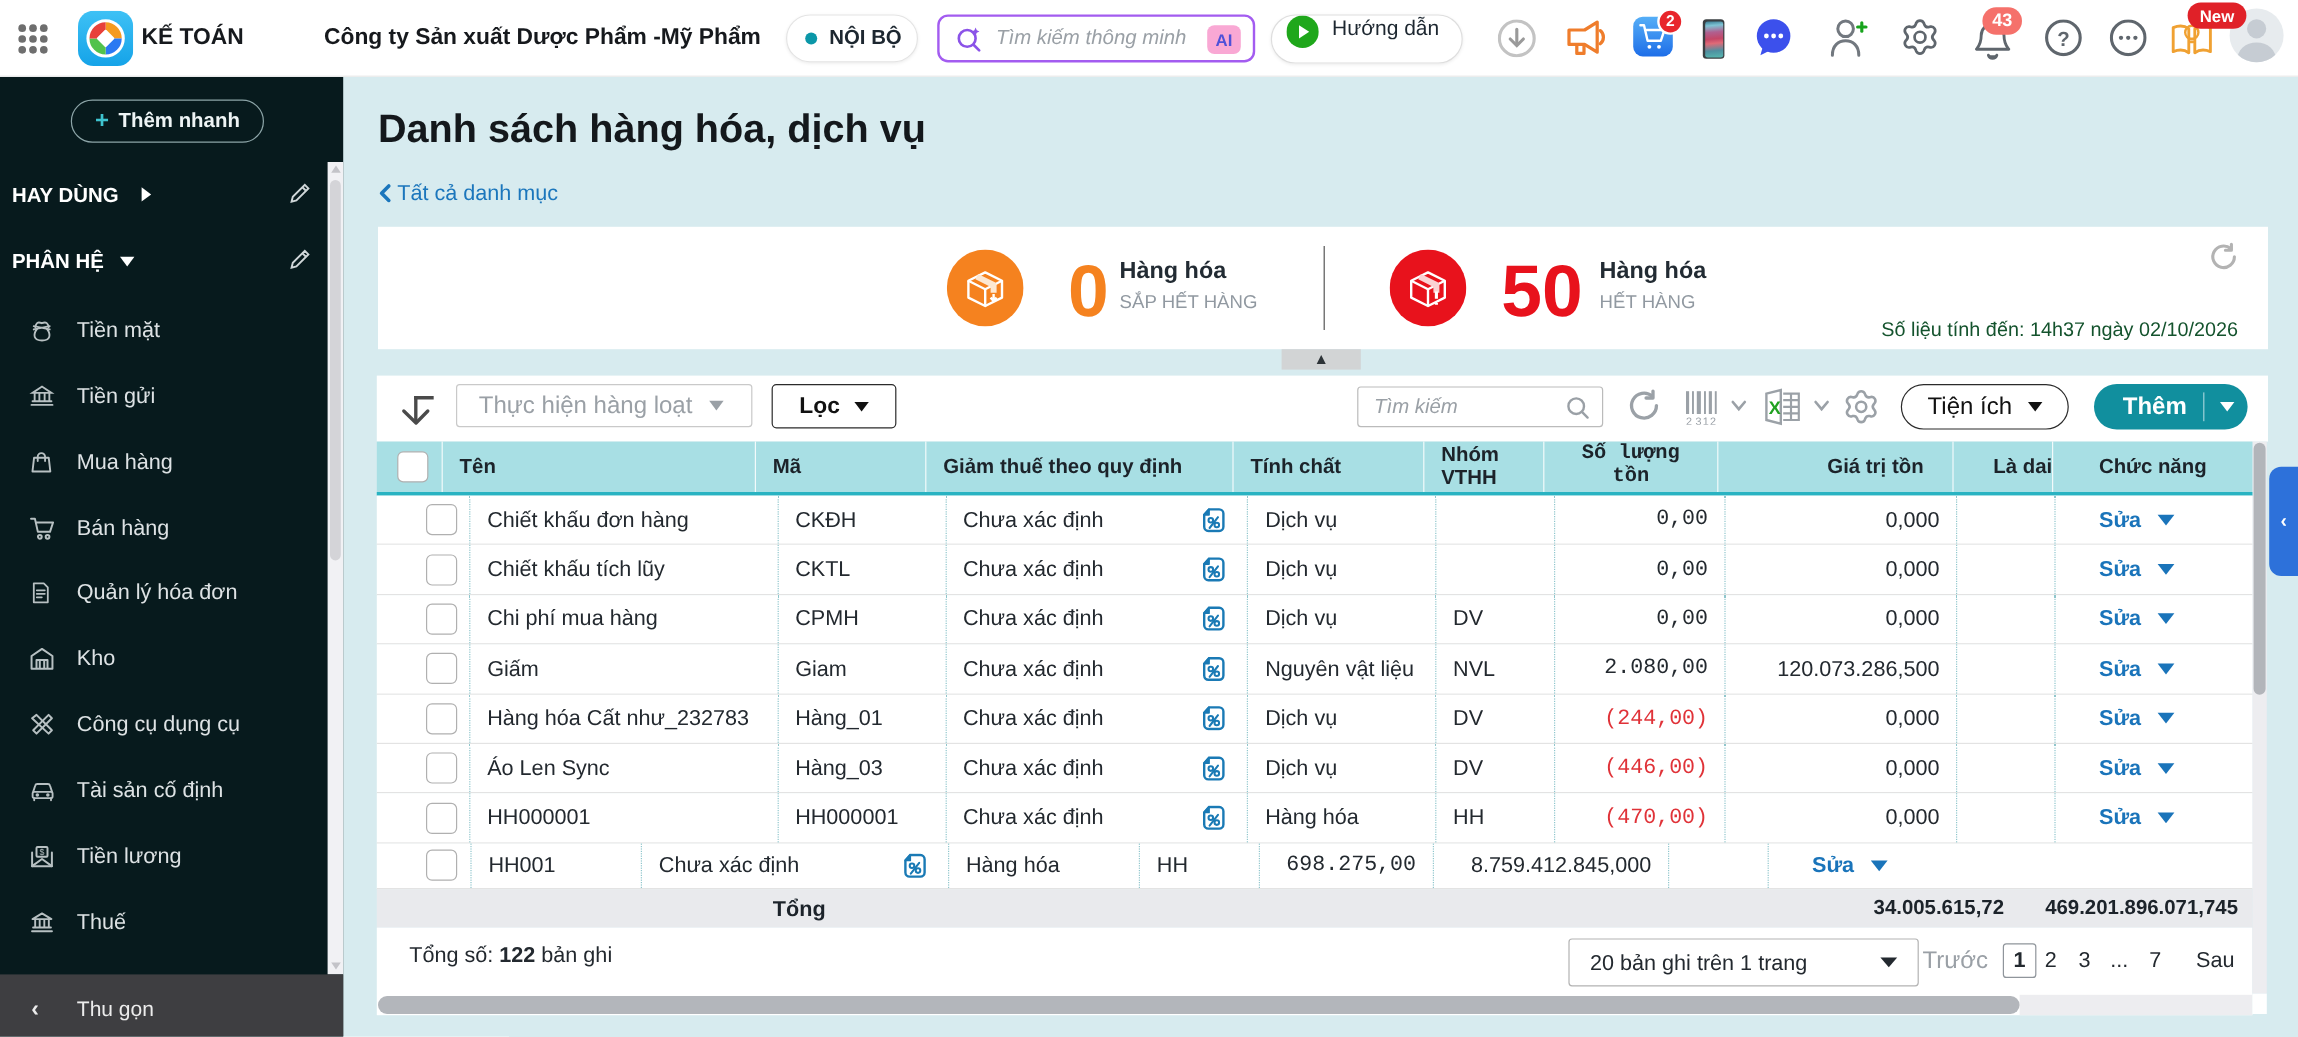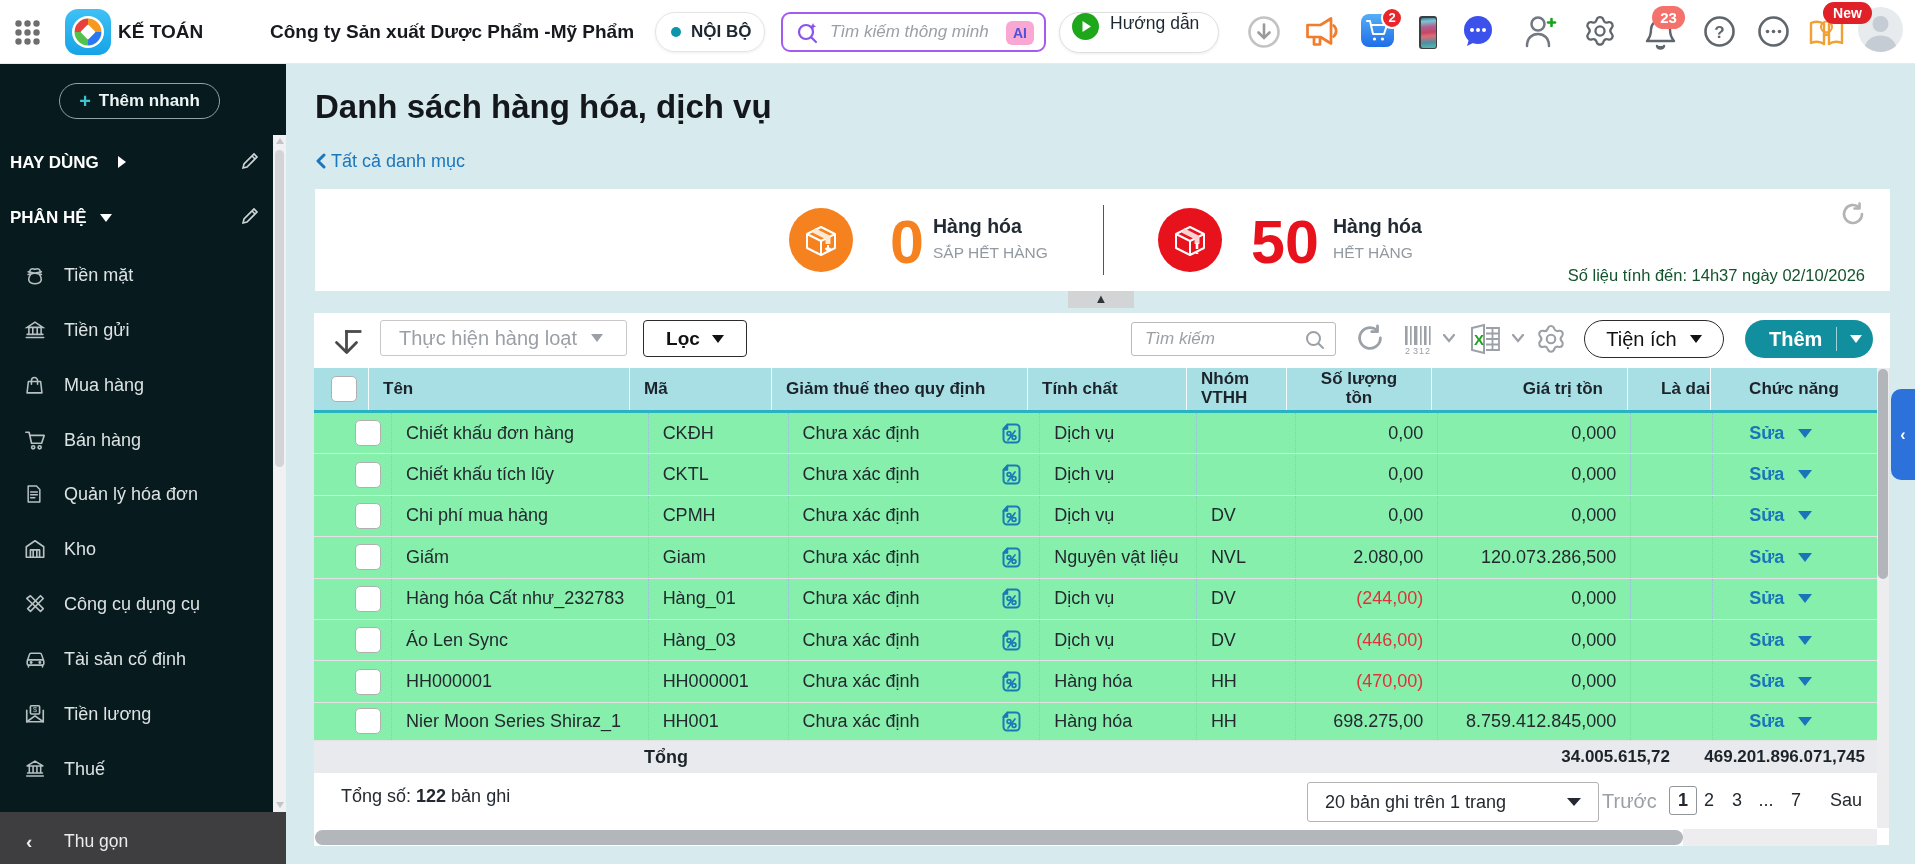--- a/index.html
+++ b/index.html
@@ -20,24 +20,24 @@
 .sb-item .txt { position:absolute; left:64px; top:50%; transform:translateY(-50%); }
 .sb-item svg { position:absolute; left:24px; top:50%; transform:translateY(-50%); }
 
 
 .panel { background:#fff; }
 
 
 #grid { left:314px; top:368px; width:1563px; z-index:2; }
 .hrow { display:flex; height:45px; background:#a8dfe4; border-bottom:3px solid #29b3c2; }
 .hcell { font-weight:bold; color:#1c232a; font-size:17px; display:flex; align-items:center; padding:0 14px; overflow:hidden; white-space:nowrap; }
-.brow { display:flex; height:41.4px; background:#86efac; border-bottom:1px solid #e3e3e3; position:relative;padding-left:24px; }
+.brow { display:flex; height:41.4px; background:#ffffff; border-bottom:1px solid #e3e3e3; position:relative;padding-left:24px; }
 .bcell { font-size:18px; color:#23292f; display:flex; align-items:center; padding:0 14px; overflow:hidden; white-space:nowrap; border-right:1px dotted #8fc6cc; }
 .bcell:last-child { border-right:none; }
-.c0{width:55px;} .c1{width:261px;} .c2{width:142px;} .c3{width:256px;} .c4{width:159px;} .c5{width:100px;} .c6{width:145px;justify-content:flex-end;} .c7{width:196px;justify-content:flex-end;} .c8{width:83px;} .c9{width:166px;}
+.c0{width:55px;} .c1{width:261px;} .c2{width:142px;} .c3{width:256px;} .c4{width:159px;} .c5{width:100px;} .c6{width:145px;justify-content:flex-end;font-family:Liberation Mono, monospace;} .c7{width:196px;justify-content:flex-end;} .c8{width:83px;} .c9{width:166px;}
 .hrow .hcell { border-right:1px solid rgba(255,255,255,.85); }
 .hrow .hcell:last-child { border-right:none; }
 .chk { width:26px; height:26px; border:1.5px solid #b0b0b0; border-radius:5px; background:#fff; margin:auto auto auto 17px; }
 .red { color:#e03238; }
 .sua { color:#1a74ba; font-weight:bold; font-size:18px; }
 .sua-caret { width:0; height:0; border-left:7px solid transparent; border-right:7px solid transparent; border-top:9px solid #1a74ba; margin-left:14px; }
 </style>
 </head>
 <body>
 <div id="app">
@@ -149,21 +149,21 @@
 
     <svg class="abs" style="left:1584px; top:15px;" width="32" height="32" viewBox="0 0 24 24" fill="none" stroke="#5f666d" stroke-width="1.7">
       <path d="M9.6 3.2 a2.6 2.6 0 0 1 4.8 0 l.3.8 a2.6 2.6 0 0 0 3 1.6 l.8-.2 a2.6 2.6 0 0 1 2.4 4.2 l-.5.6 a2.6 2.6 0 0 0 0 3.4 l.5.6 a2.6 2.6 0 0 1 -2.4 4.2 l-.8-.2 a2.6 2.6 0 0 0 -3 1.6 l-.3.8 a2.6 2.6 0 0 1 -4.8 0 l-.3-.8 a2.6 2.6 0 0 0 -3 -1.6 l-.8.2 a2.6 2.6 0 0 1 -2.4 -4.2 l.5-.6 a2.6 2.6 0 0 0 0 -3.4 l-.5-.6 a2.6 2.6 0 0 1 2.4 -4.2 l.8.2 a2.6 2.6 0 0 0 3 -1.6 z"></path>
       <circle cx="12" cy="12" r="3.4"></circle>
     </svg>
 
     <svg class="abs" style="left:1644px; top:16px;" width="33" height="35" viewBox="0 0 33 35" fill="none" stroke="#5f666d" stroke-width="2.4" stroke-linecap="round" stroke-linejoin="round">
       <path d="M16.5 4 a9.5 9.5 0 0 0 -9.5 9.5 c0 7 -2.5 9.5 -4 11.5 h27 c-1.5 -2 -4 -4.5 -4 -11.5 a9.5 9.5 0 0 0 -9.5 -9.5 z"></path>
       <path d="M13 30 a3.7 3.7 0 0 0 7 0" fill="#5f666d"></path>
     </svg>
-    <div class="abs" style="left:1652px; top:6px; min-width:33px; height:23px; border-radius:12px; background:#f5716b; color:#fff; font-size:15px; font-weight:bold; text-align:center; line-height:23px; padding:0 6px;">23</div>
+    <div class="abs" style="left:1652px; top:6px; min-width:33px; height:23px; border-radius:12px; background:#f5716b; color:#fff; font-size:15px; font-weight:bold; text-align:center; line-height:23px; padding:0 6px;">43</div>
 
     <svg class="abs" style="left:1704px; top:16px;" width="31" height="31" viewBox="0 0 31 31" fill="none">
       <circle cx="15.5" cy="15.5" r="14" stroke="#5f666d" stroke-width="2.6"></circle>
       <text x="15.5" y="22" text-anchor="middle" font-family="Liberation Sans, sans-serif" font-size="17" font-weight="bold" fill="#5f666d">?</text>
     </svg>
 
     <svg class="abs" style="left:1758px; top:16px;" width="31" height="31" viewBox="0 0 31 31" fill="none">
       <circle cx="15.5" cy="15.5" r="14" stroke="#5f666d" stroke-width="2.6"></circle>
       <g fill="#5f666d">
           <circle cx="9.5" cy="15.5" r="1.8"></circle>
@@ -626,21 +626,20 @@
       <div class="bcell c8"></div>
       <div class="bcell c9" style="padding-left:36px;">
           <span class="sua">Sửa</span>
           <span class="sua-caret"></span>
         </div>
     </div>
     <div class="brow" style="height:38.2px;">
       <div class="bcell c0" style="padding:0;">
           <span class="chk"></span>
         </div>
-      <div class="bcell c1">Nier Moon Series Shiraz_1</div>
       <div class="bcell c2">HH001</div>
       <div class="bcell c3" style="justify-content:space-between; padding-right:18px;">
           <span>Chưa xác định</span>
           <svg width="19" height="21" viewBox="0 0 19 21" fill="none">
             <path d="M5.5 1.5 H14 a3.5 3.5 0 0 1 3.5 3.5 V16 a3.5 3.5 0 0 1 -3.5 3.5 H5 A3.5 3.5 0 0 1 1.5 16 V6 Z" stroke="#1a7ab5" stroke-width="2"></path>
             <path d="M5.5 1.5 V6 H1.5 Z" fill="#1a7ab5" stroke="#1a7ab5" stroke-width="1.5" stroke-linejoin="round"></path>
             <circle cx="7" cy="10.5" r="1.9" stroke="#1a7ab5" stroke-width="1.7"></circle>
             <circle cx="12" cy="14.5" r="1.9" stroke="#1a7ab5" stroke-width="1.7"></circle>
             <path d="M13 8 L6 17" stroke="#1a7ab5" stroke-width="1.7" stroke-linecap="round"></path>
           </svg>

